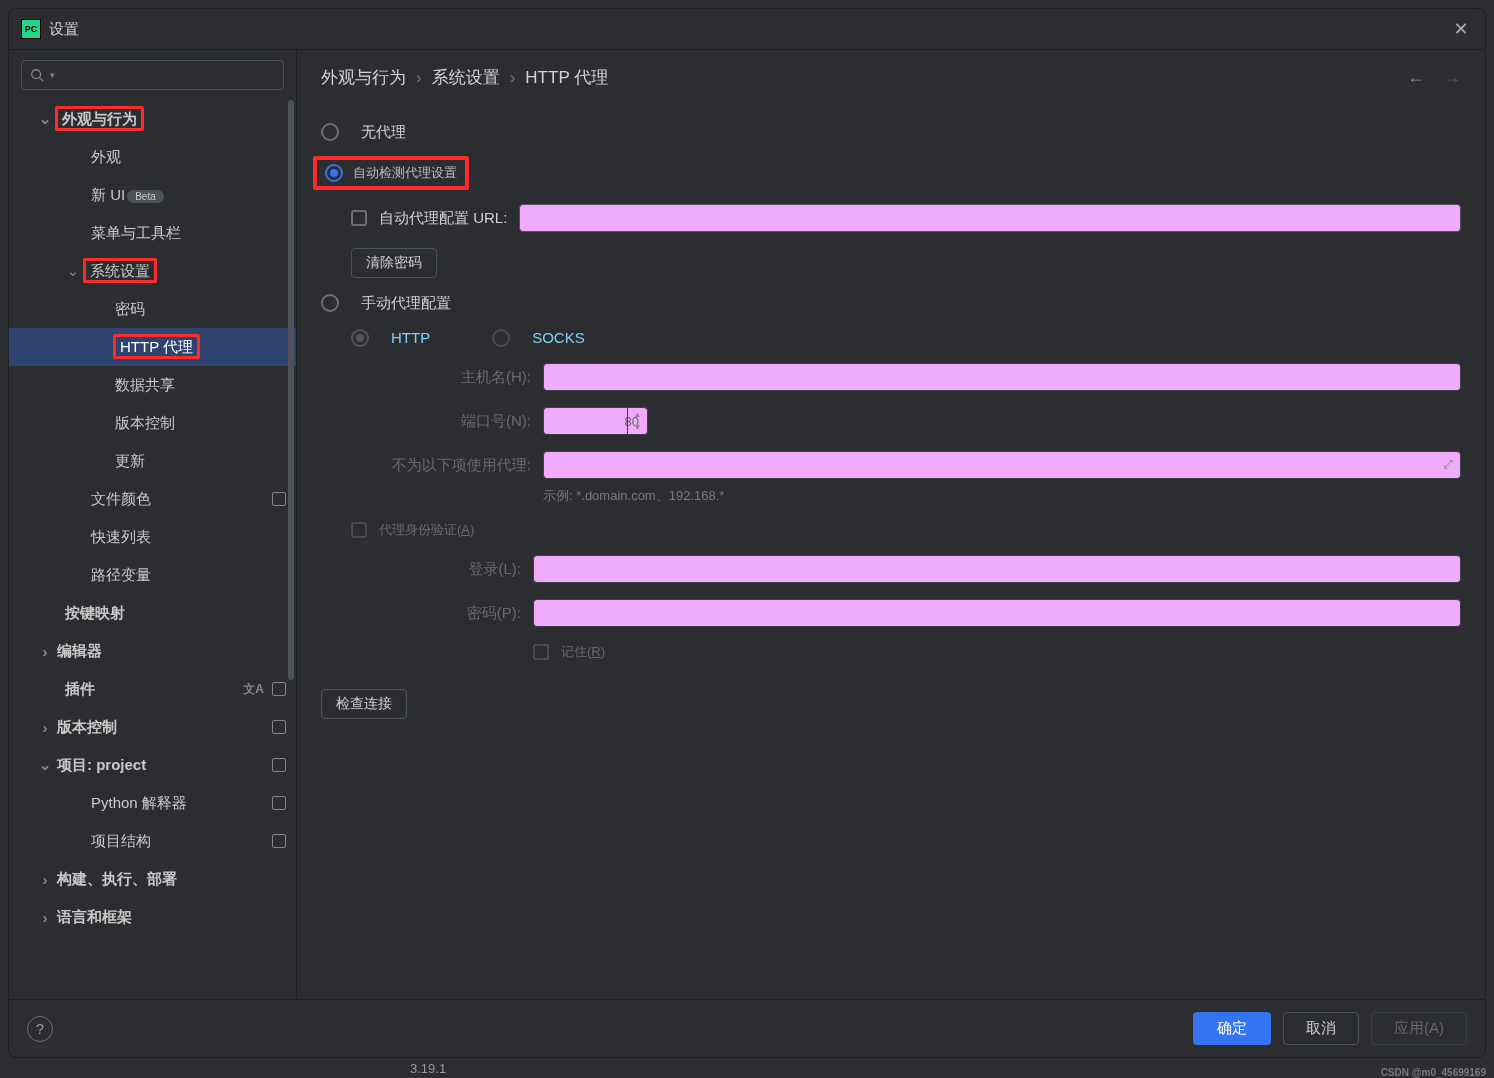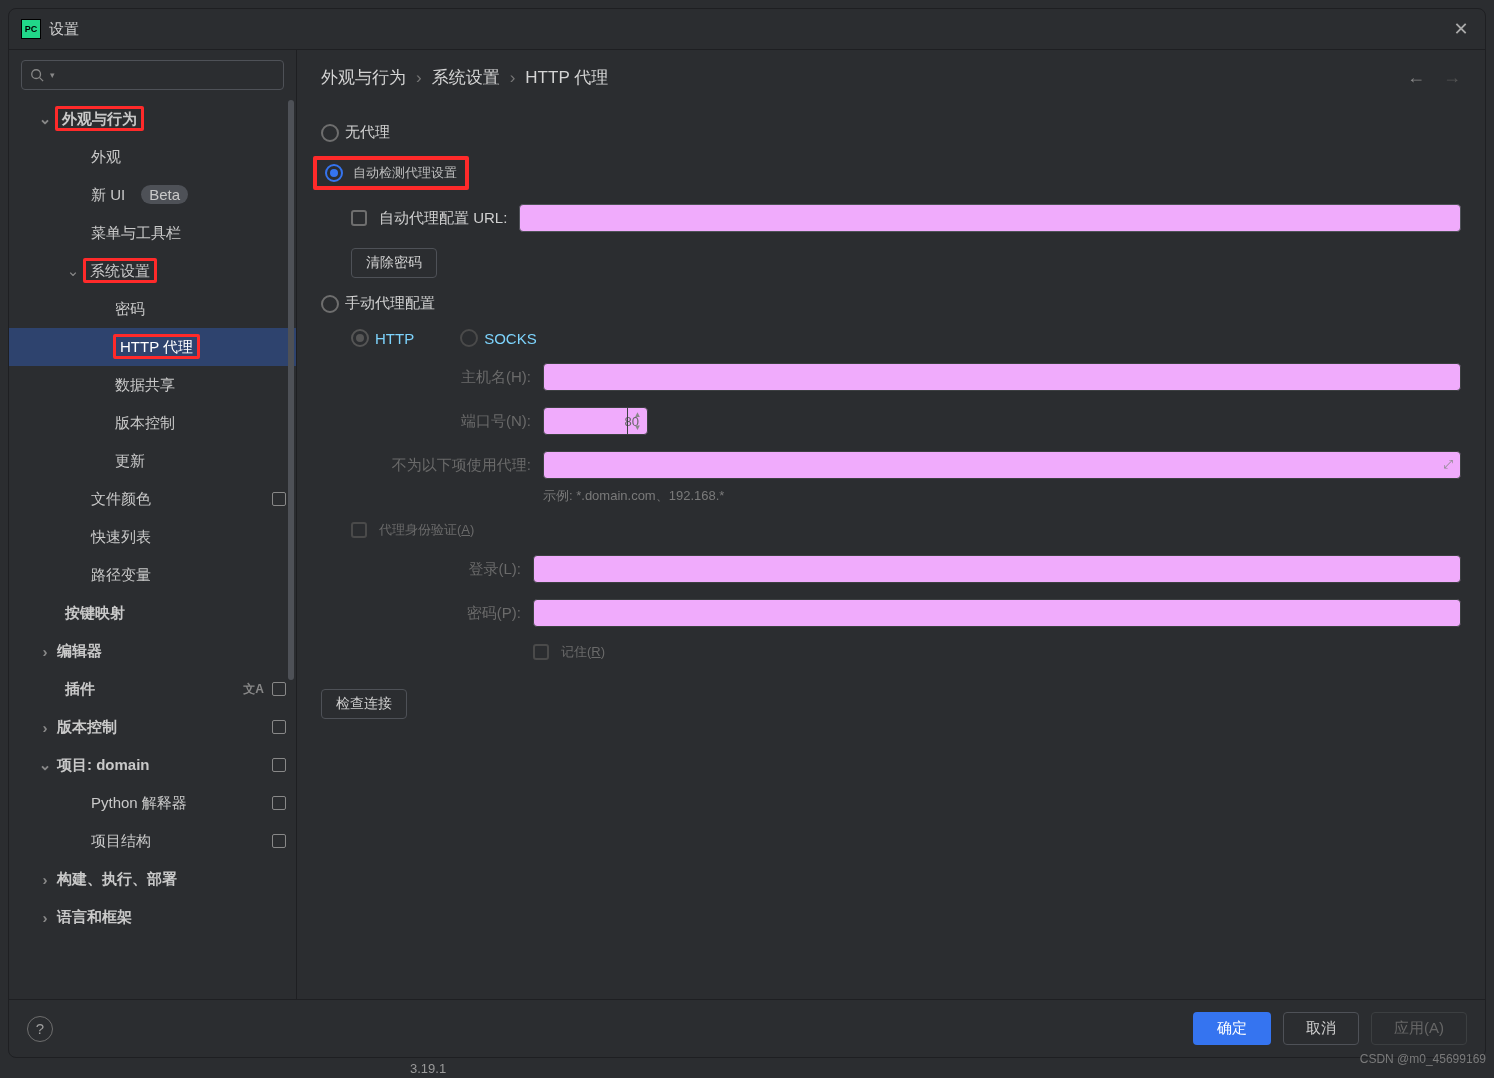--- a/index.html
+++ b/index.html
@@ -96,22 +96,22 @@
       display: inline-flex; align-items: center; justify-content: center;
       color: #888;
       margin-right: 4px;
     }
     .tree-label { flex: 1; }
     .badge {
       background: #4e5157;
       color: #c9c9c9;
       border-radius: 10px;
       padding: 1px 8px;
-      font-size: 15px;
-      margin-left: 16px;
+      font-size: 10px;
+      margin-left: 2px;
     }
     .gear-icon {
       width: 14px; height: 14px;
       border: 1px solid #888;
       border-radius: 2px;
       margin-left: 4px;
     }
     .lang-icon {
       font-size: 12px;
       color: #888;
@@ -146,22 +146,22 @@
       font-size: 18px;
     }
     .nav-arrows .disabled { color: #555; }
     .form-area {
       flex: 1;
       padding: 10px 24px;
       overflow-y: auto;
     }
     .radio-row {
       display: flex;
-      align-items: flex-end;
-      gap: 6px;
+      align-items: flex-start;
+      gap: 22px;
       padding: 8px 0;
       font-size: 15px;
       color: #d0d0d0;
     }
     .radio {
       width: 18px; height: 18px;
       border: 2px solid #6e6e6e;
       border-radius: 50%;
       display: inline-flex;
       align-items: center; justify-content: center;
@@ -289,23 +289,24 @@
       cursor: pointer;
     }
     .btn-secondary:disabled { color: #666; border-color: #3c3f41; cursor: default; }
     .expand-icon {
       color: #888; font-size: 12px;
       position: absolute; right: 8px; top: 6px;
     }
     .rel { position: relative; }
     .watermark {
       position: absolute;
-      bottom: 12px; right: 8px;
-      color: #888; font-size: 12px;
+      bottom: 0; right: 8px;
+      color: #888; font-size: 10px;
       opacity: 0.85;
+      font-weight: bold;
     }
     .version {
       position: absolute;
       bottom: 2px; left: 410px;
       color: #999; font-size: 13px;
     }
     .underline { text-decoration: underline; }
   </style>
 </head>
 <body>
@@ -384,21 +385,21 @@
             <span class="lang-icon">文A</span>
             <span class="gear-icon"></span>
           </div>
         <div class="tree-item bold" style="padding-left:28px">
             <span class="tree-arrow">›</span>
             <span class="tree-label">版本控制</span>
             <span class="gear-icon"></span>
           </div>
         <div class="tree-item bold" style="padding-left:28px">
             <span class="tree-arrow">⌄</span>
-            <span class="tree-label">项目: domain</span>
+            <span class="tree-label">项目: project</span>
             <span class="gear-icon"></span>
           </div>
         <div class="tree-item" style="padding-left:82px">
             <span class="tree-label">Python 解释器</span>
             <span class="gear-icon"></span>
           </div>
         <div class="tree-item" style="padding-left:82px">
             <span class="tree-label">项目结构</span>
             <span class="gear-icon"></span>
           </div>

